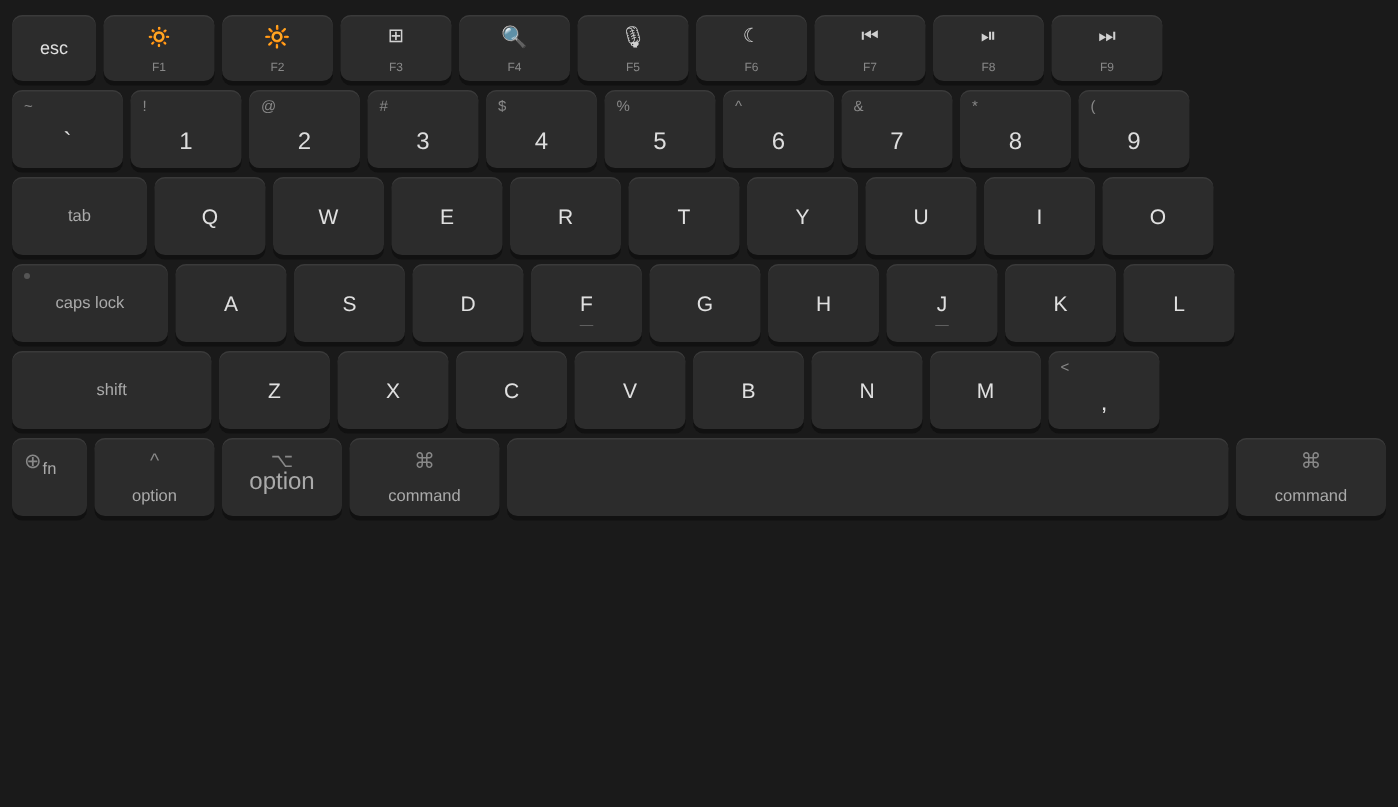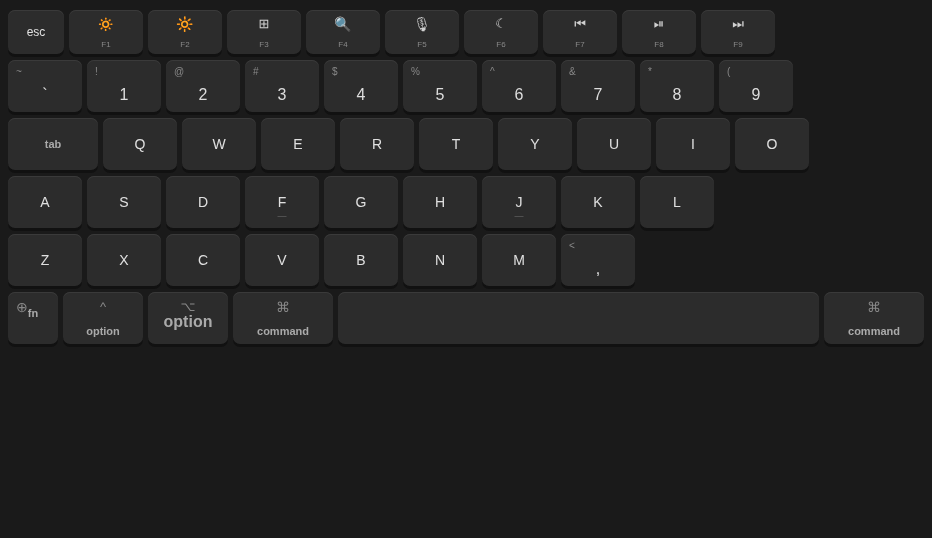--- a/index.html
+++ b/index.html
@@ -84,21 +84,21 @@
       min-height: 44px;
     }
 
     .key-esc .main-label {
       font-size: 12px;
       font-weight: 400;
     }
 
     .modifier-key .main-label {
       font-size: 11px;
-      font-weight: 700;
+      font-weight: 400;
       color: #aaa;
     }
 
     .caps-dot {
       width: 4px;
       height: 4px;
       border-radius: 50%;
       background: #555;
       position: absolute;
       top: 6px;
@@ -242,20 +242,24 @@
       </div>
     <div class="key w-std">
         <span class="main-label">I</span>
       </div>
     <div class="key w-std">
         <span class="main-label">O</span>
       </div>
   </div>
 
   <div class="row">
+    <div class="key w-caps modifier-key" style="position:relative;">
+      <span class="caps-dot"></span>
+      <span class="main-label">caps lock</span>
+    </div>
     <div class="key w-std">
         <span class="main-label">A</span>
       </div>
     <div class="key w-std">
         <span class="main-label">S</span>
       </div>
     <div class="key w-std">
         <span class="main-label">D</span>
       </div>
     <div class="key w-std" style="position:relative;">
@@ -274,20 +278,23 @@
     </div>
     <div class="key w-std">
         <span class="main-label">K</span>
       </div>
     <div class="key w-std">
         <span class="main-label">L</span>
       </div>
   </div>
 
   <div class="row">
+    <div class="key w-shift-l modifier-key">
+      <span class="main-label">shift</span>
+    </div>
     <div class="key w-std">
         <span class="main-label">Z</span>
       </div>
     <div class="key w-std">
         <span class="main-label">X</span>
       </div>
     <div class="key w-std">
         <span class="main-label">C</span>
       </div>
     <div class="key w-std">

